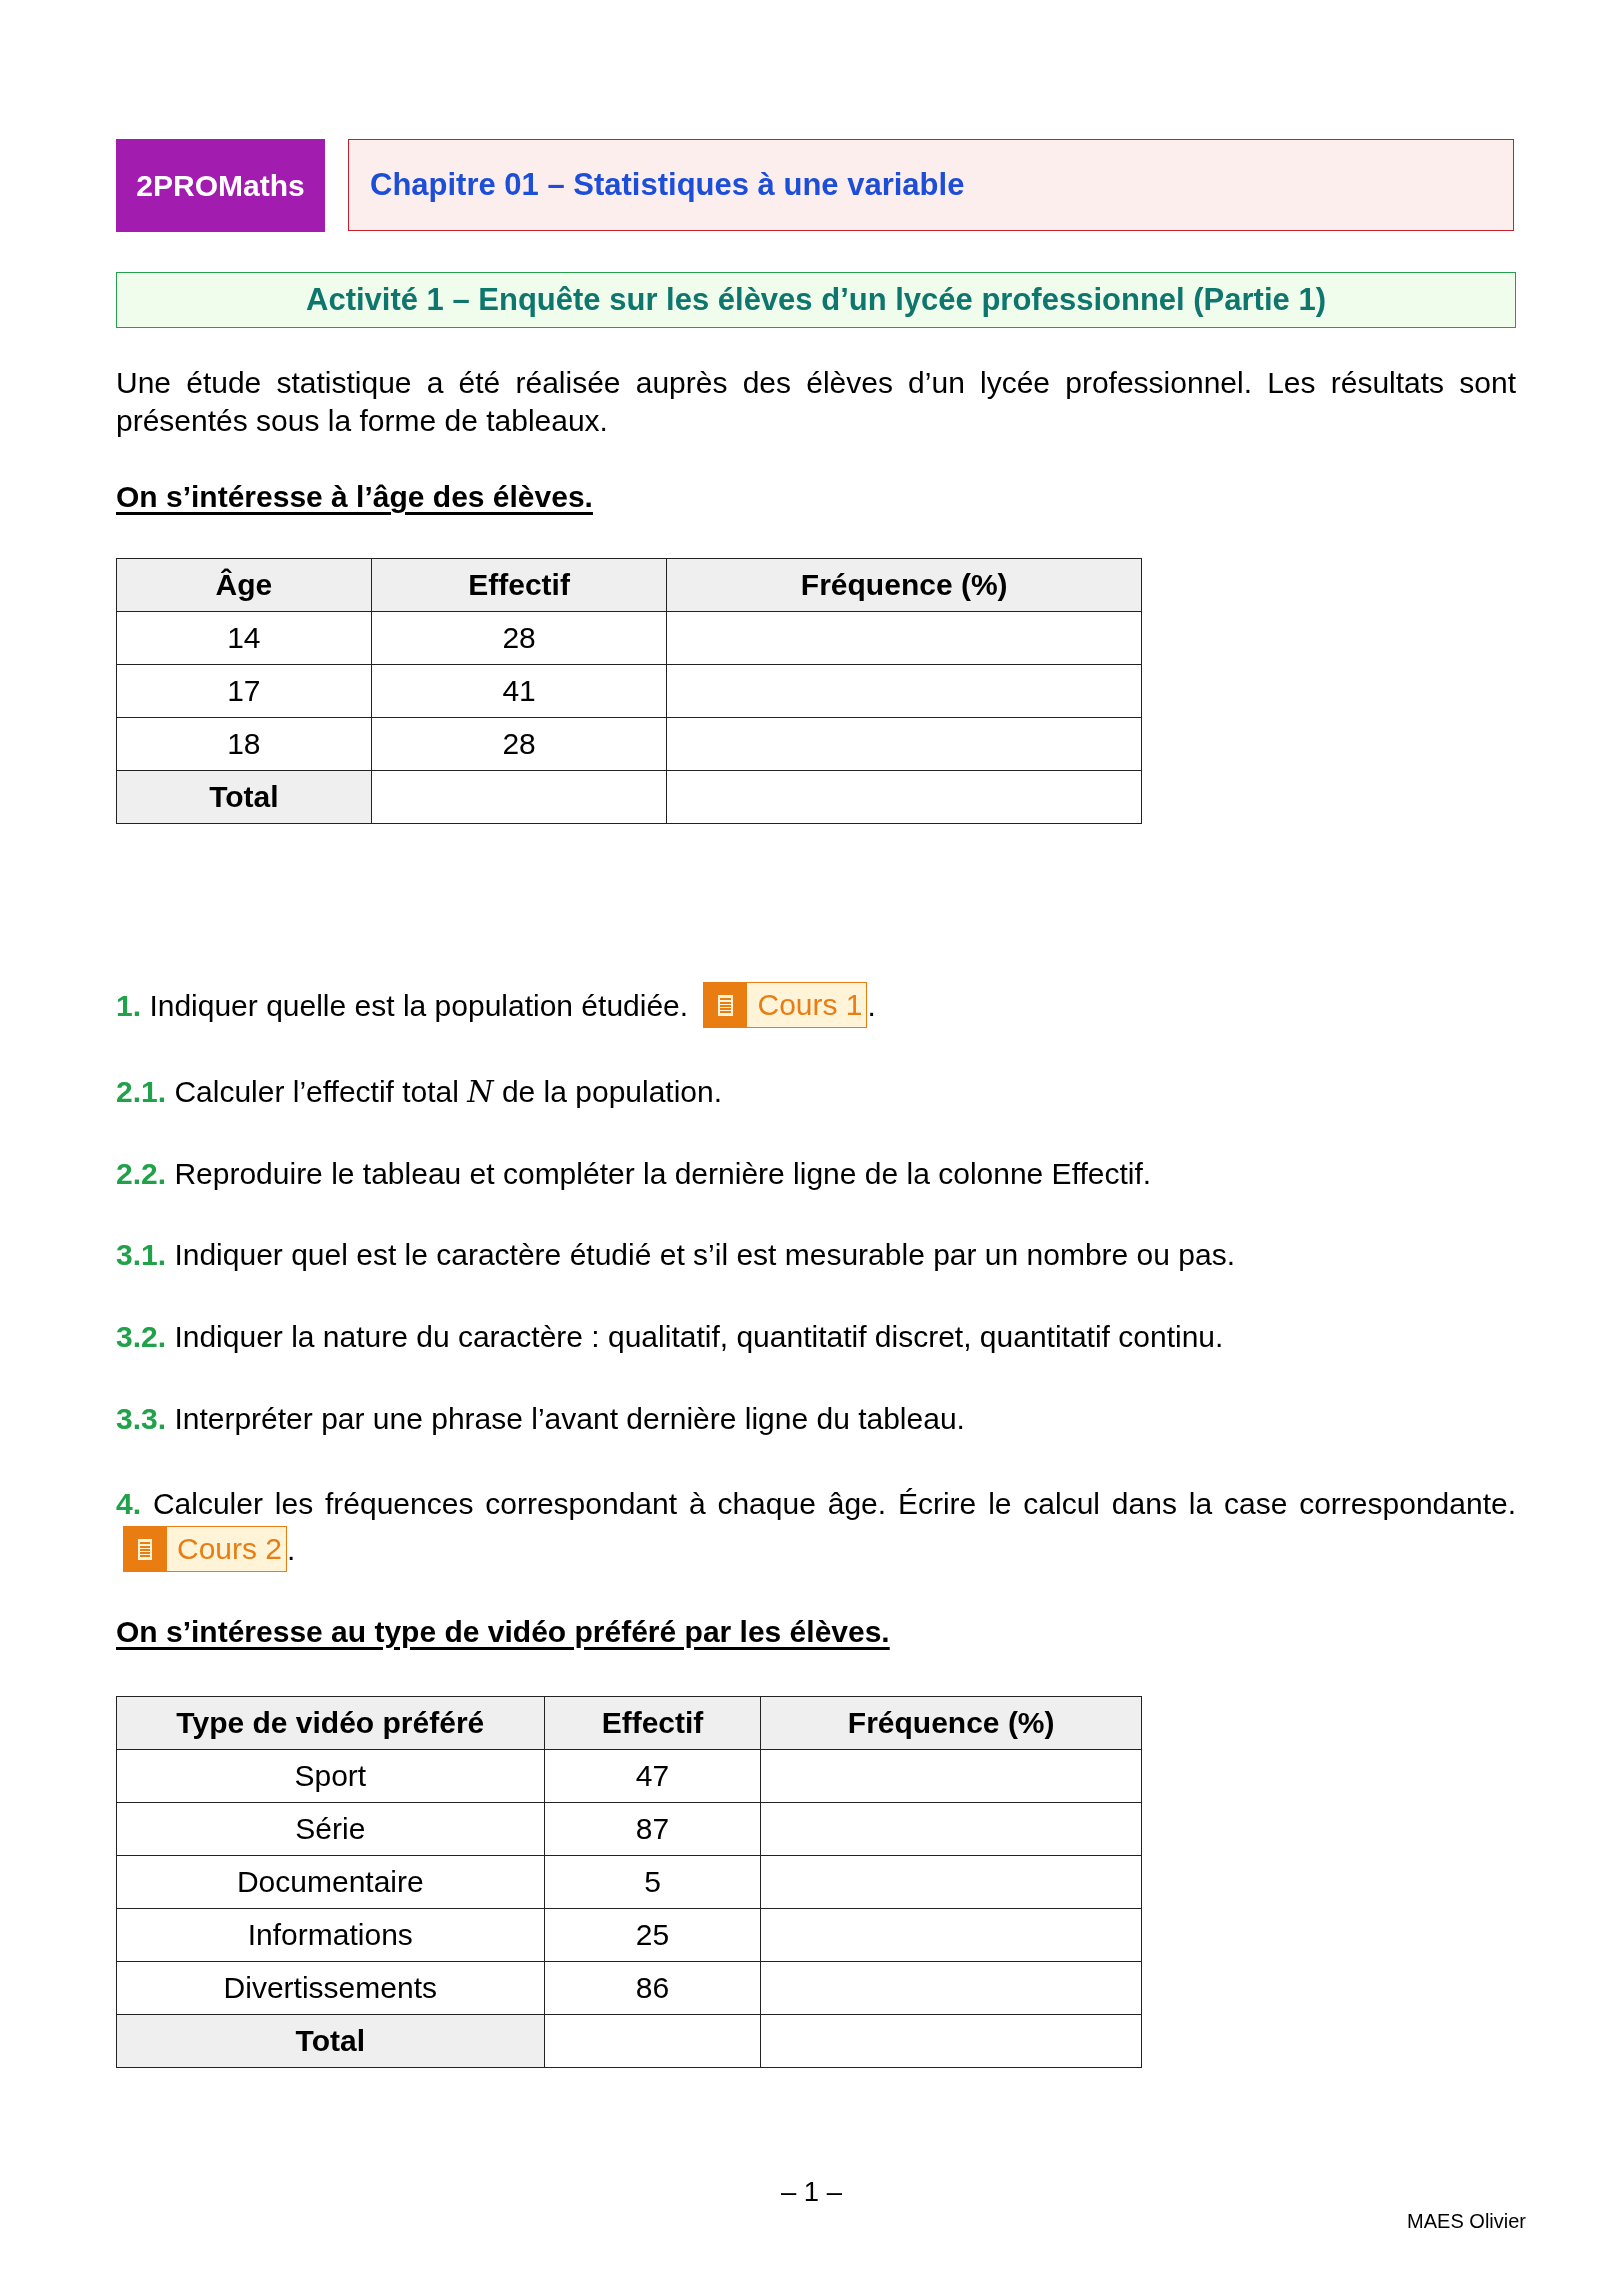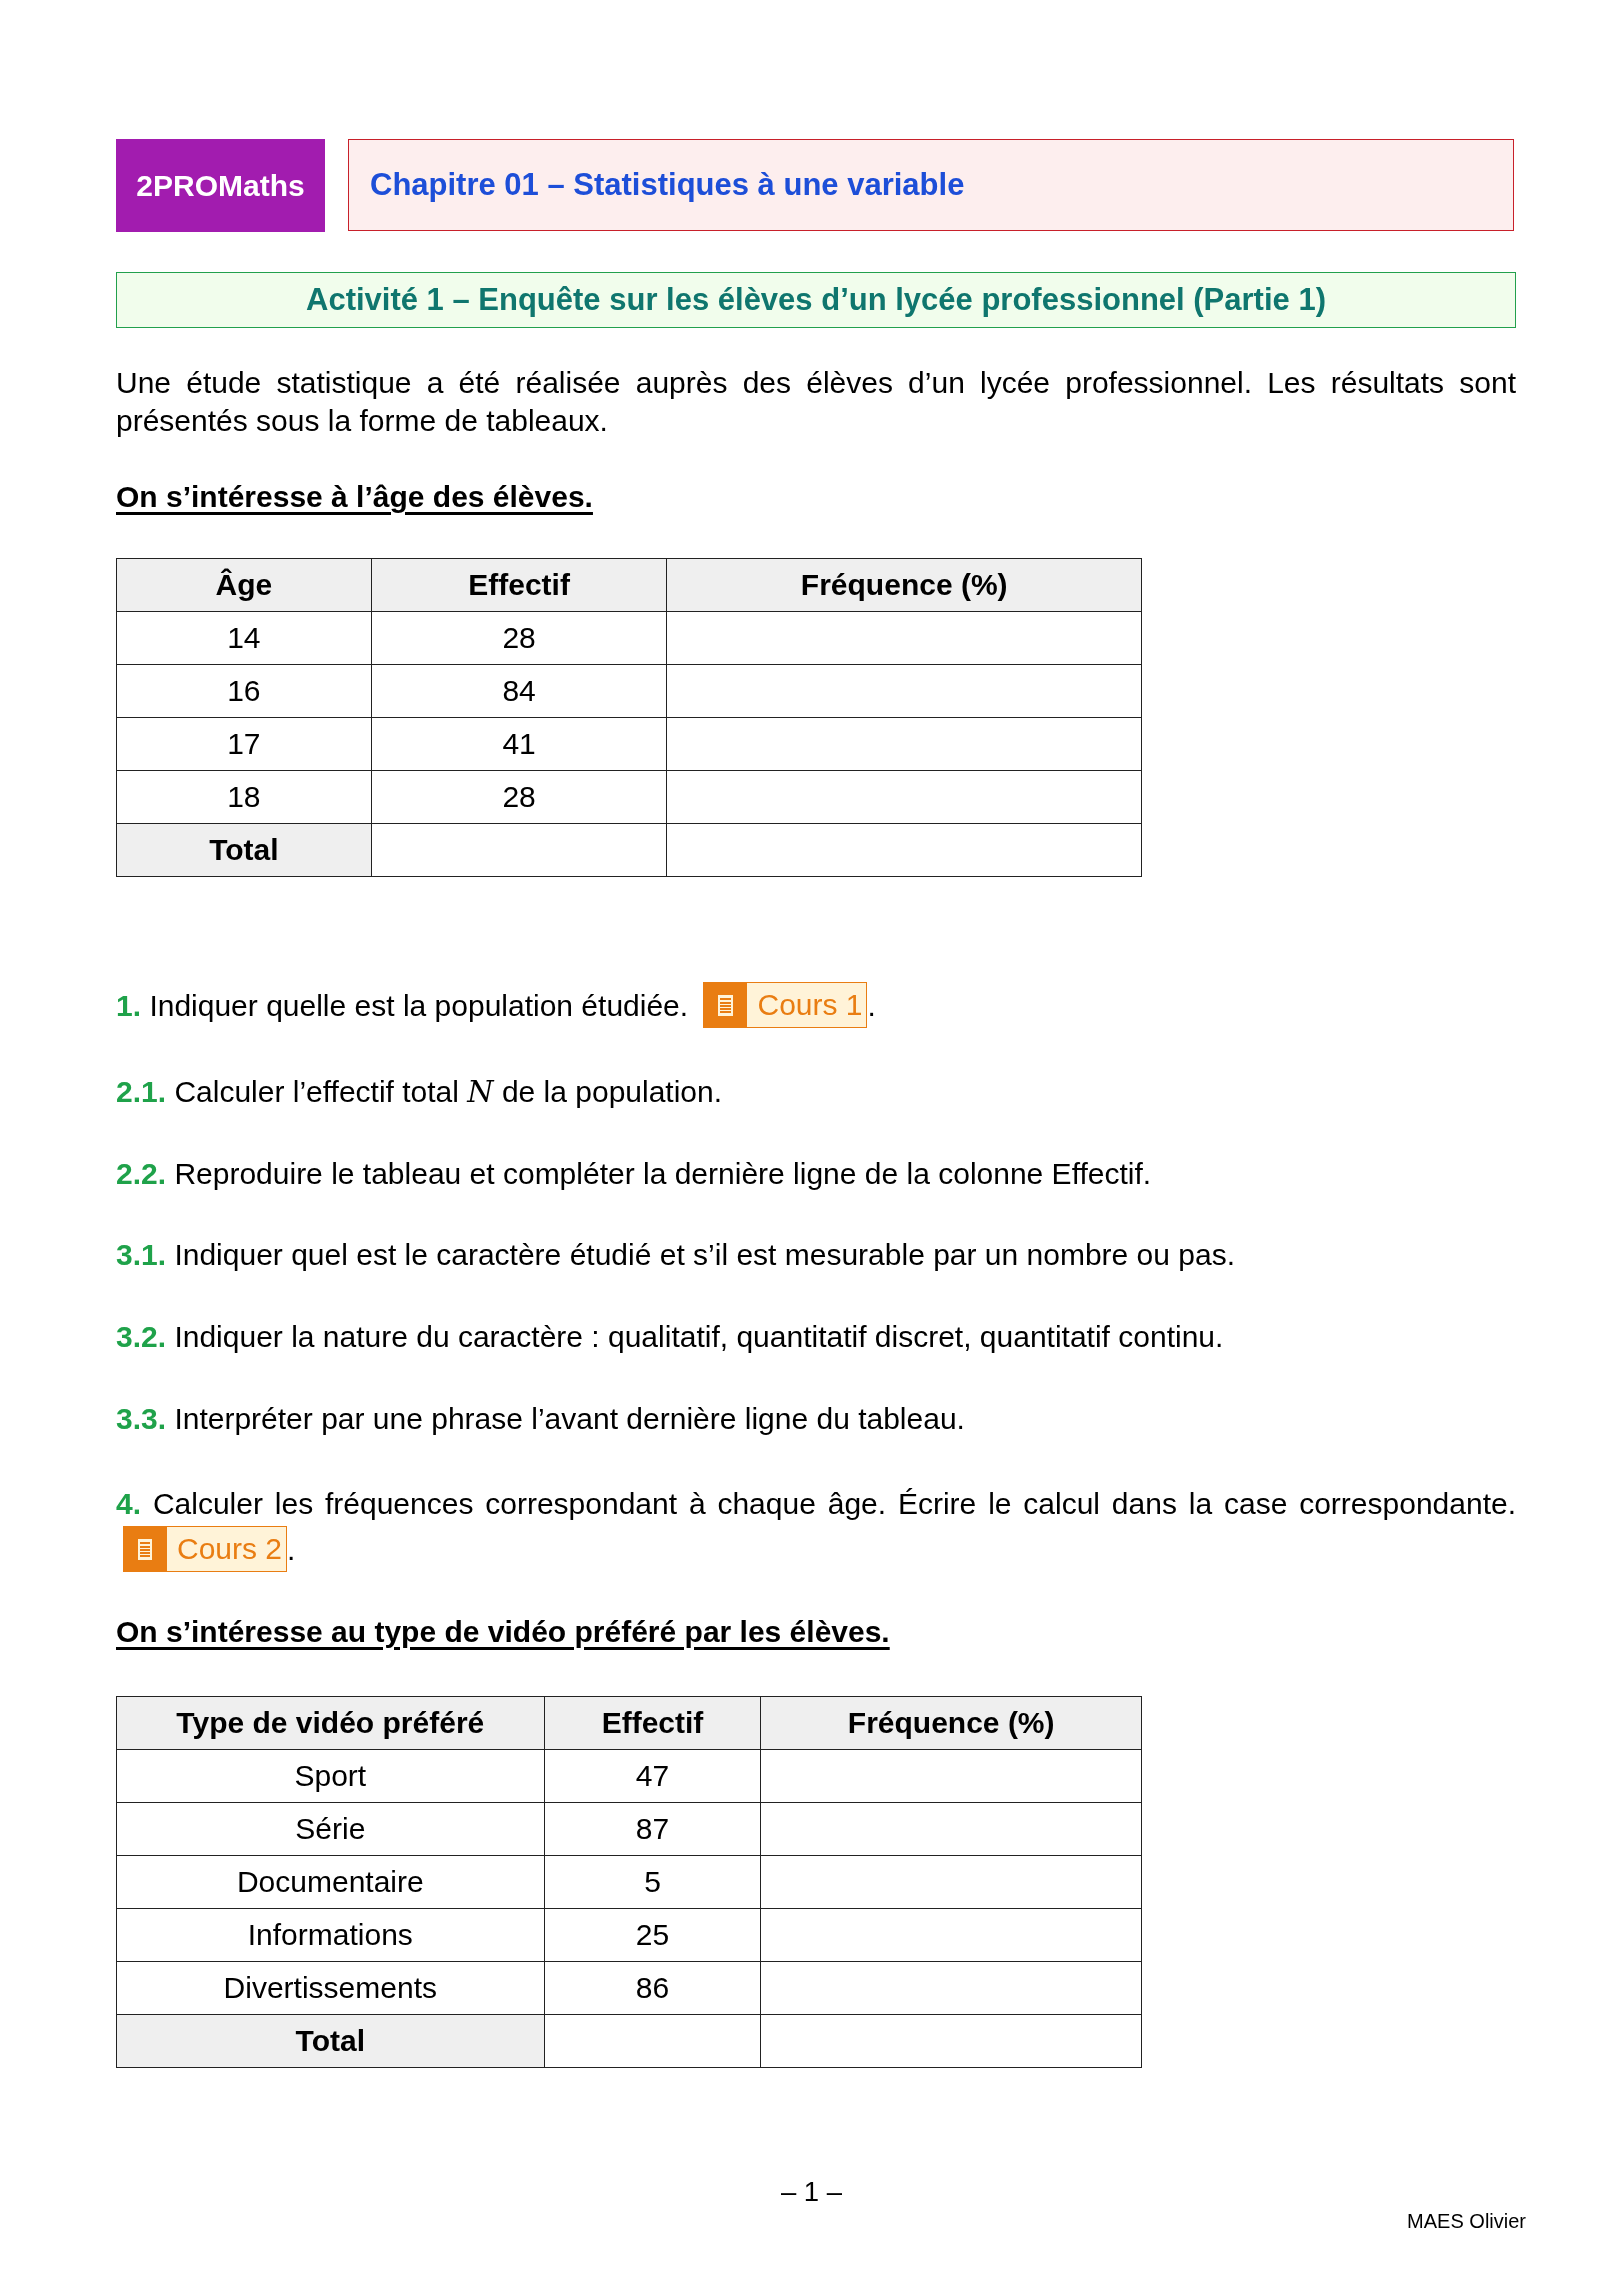--- a/index.html
+++ b/index.html
@@ -93,25 +93,20 @@
     <th>Âge</th>
     <th>Effectif</th>
     <th>Fréquence (%)</th>
   </tr>
   <tr>
     <td>14</td>
     <td>28</td>
     <td></td>
   </tr>
   <tr>
-    <td>16</td>
-    <td>84</td>
-    <td></td>
-  </tr>
-  <tr>
     <td>17</td>
     <td>41</td>
     <td></td>
   </tr>
   <tr>
     <td>18</td>
     <td>28</td>
     <td></td>
   </tr>
   <tr>

